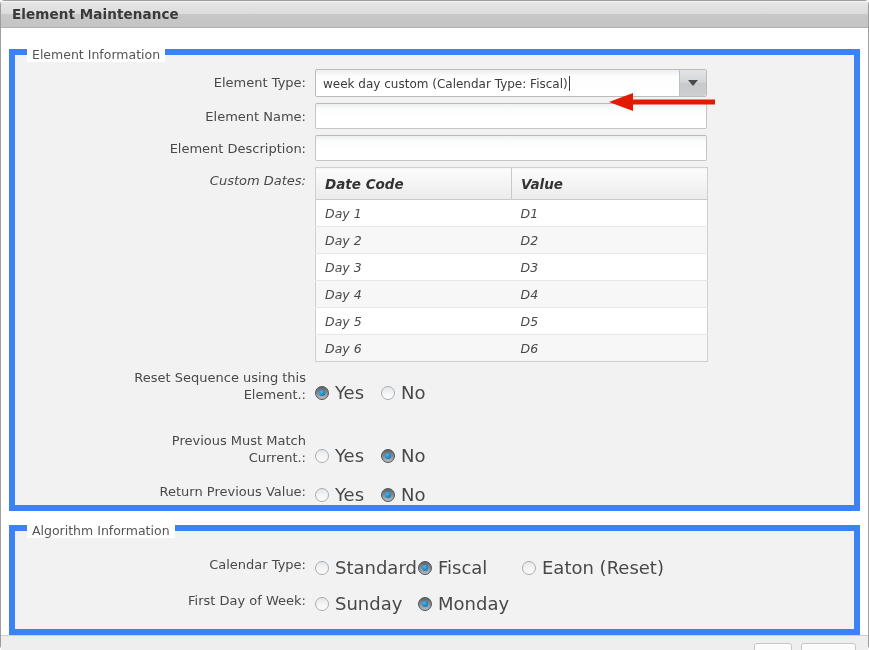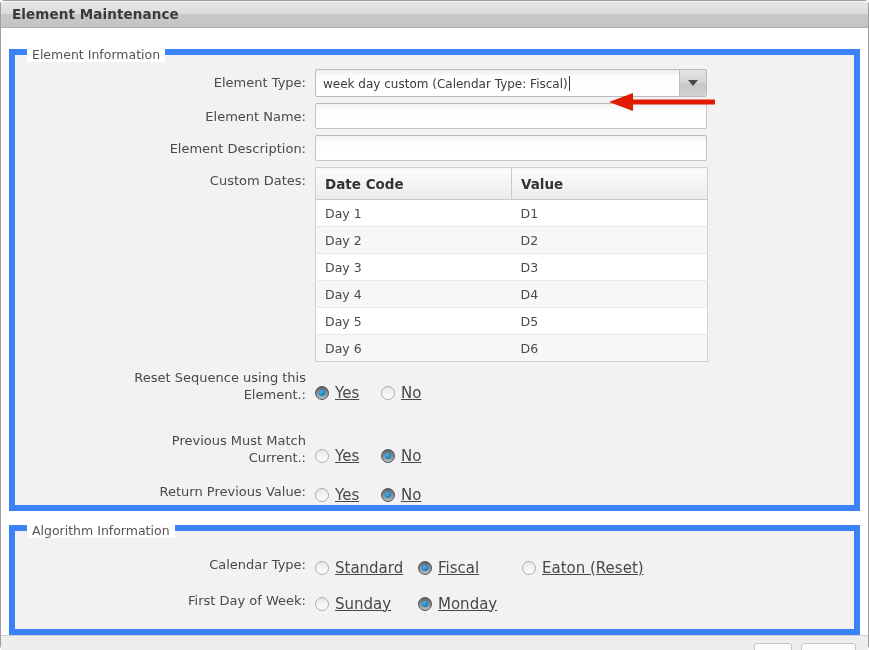--- a/index.html
+++ b/index.html
@@ -246,23 +246,22 @@
   }
   .radio-opt.checked .radio-dot::after {
     content: "";
     position: absolute;
     left: 3px; top: 3px;
     width: 6px; height: 6px;
     border-radius: 50%;
     background: radial-gradient(circle at 35% 30%, #46b6ee 0%, #1c86c8 60%, #0d5f97 100%);
   }
   .radio-label {
-    font-size: 15px;
+    font-size: 18px;
     color: #484848;
-    text-decoration: underline;
   }
 
   
   .footer {
     height: 41px;
     flex: 0 0 41px;
     box-sizing: border-box;
     background: #eeeeee;
     border-top: 1px solid #d0d0d0;
     display: flex;
@@ -321,21 +320,21 @@
           </div>
         </div>
 
         <div class="row">
           <div class="label-cell">Element Description:</div>
           <div class="field-cell">
             <input class="textinput" type="text" value="" style="">
           </div>
         </div>
 
-        <div class="row" style="">
+        <div class="row" style="font-style:italic;">
           <div class="label-cell">Custom Dates:</div>
           <div class="field-cell">
             <table class="dtable">
               <colgroup>
                   <col class="c1">
                   <col class="c2">
                 </colgroup>
               <thead>
                 <tr>
                   <th class="col-a">Date Code</th>

